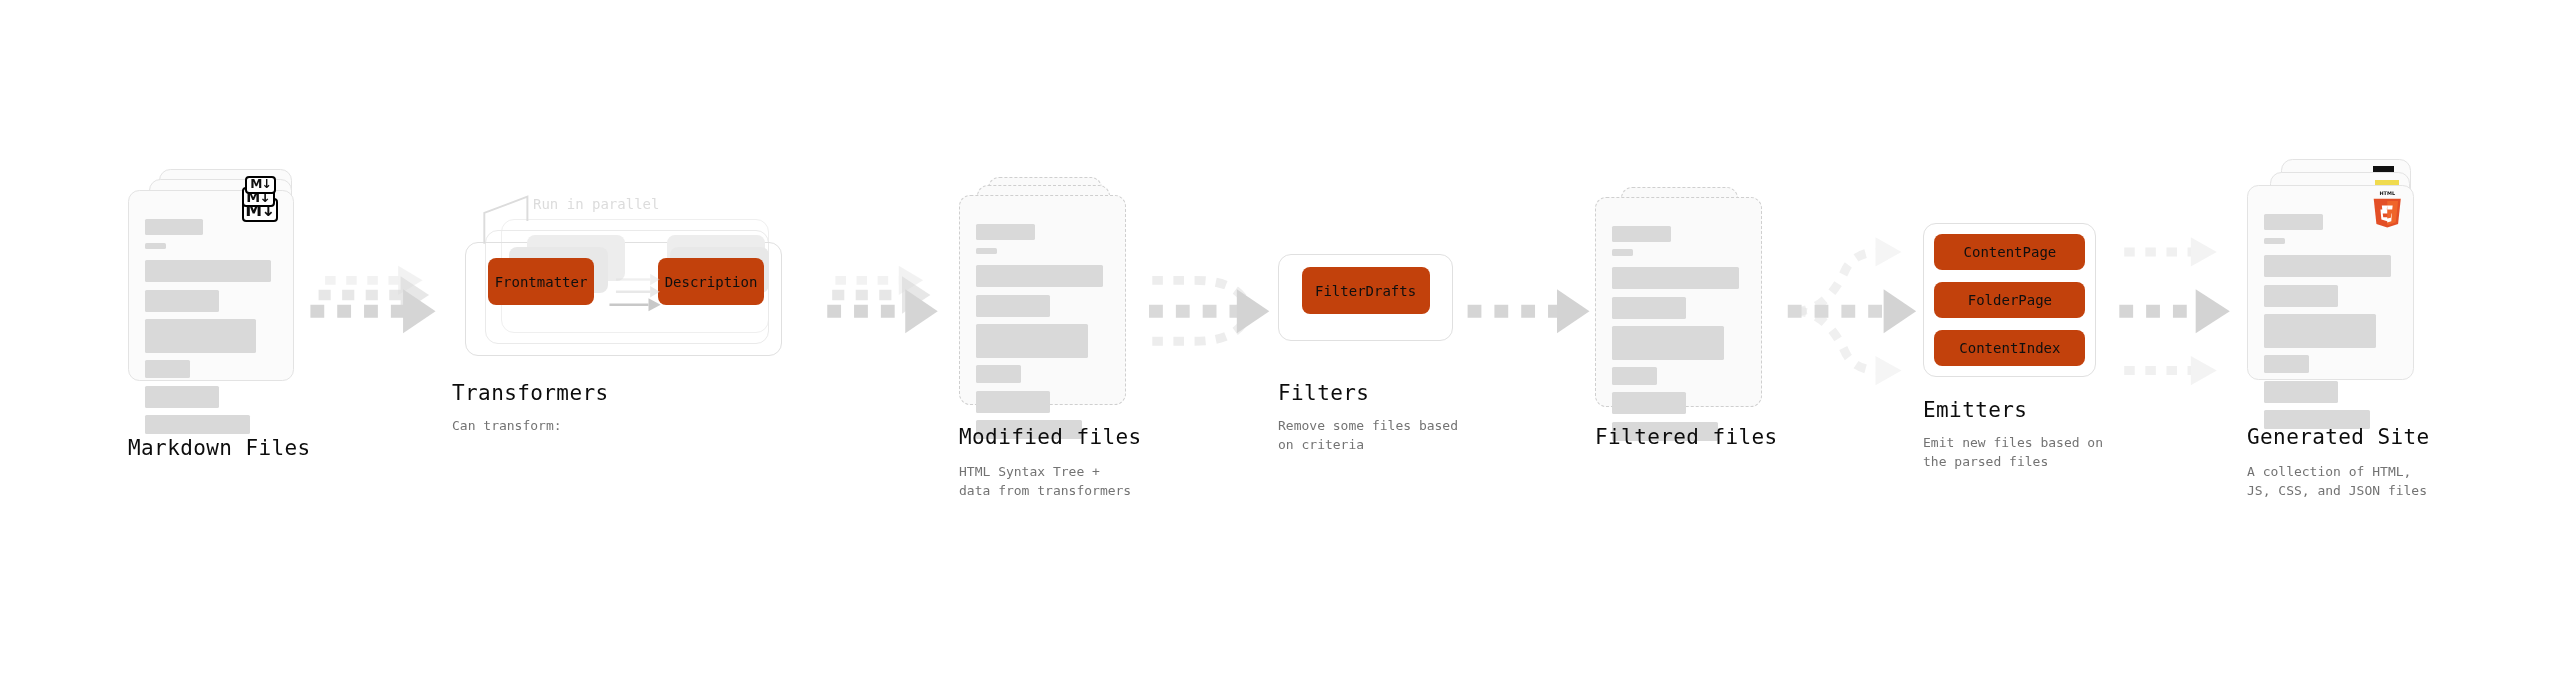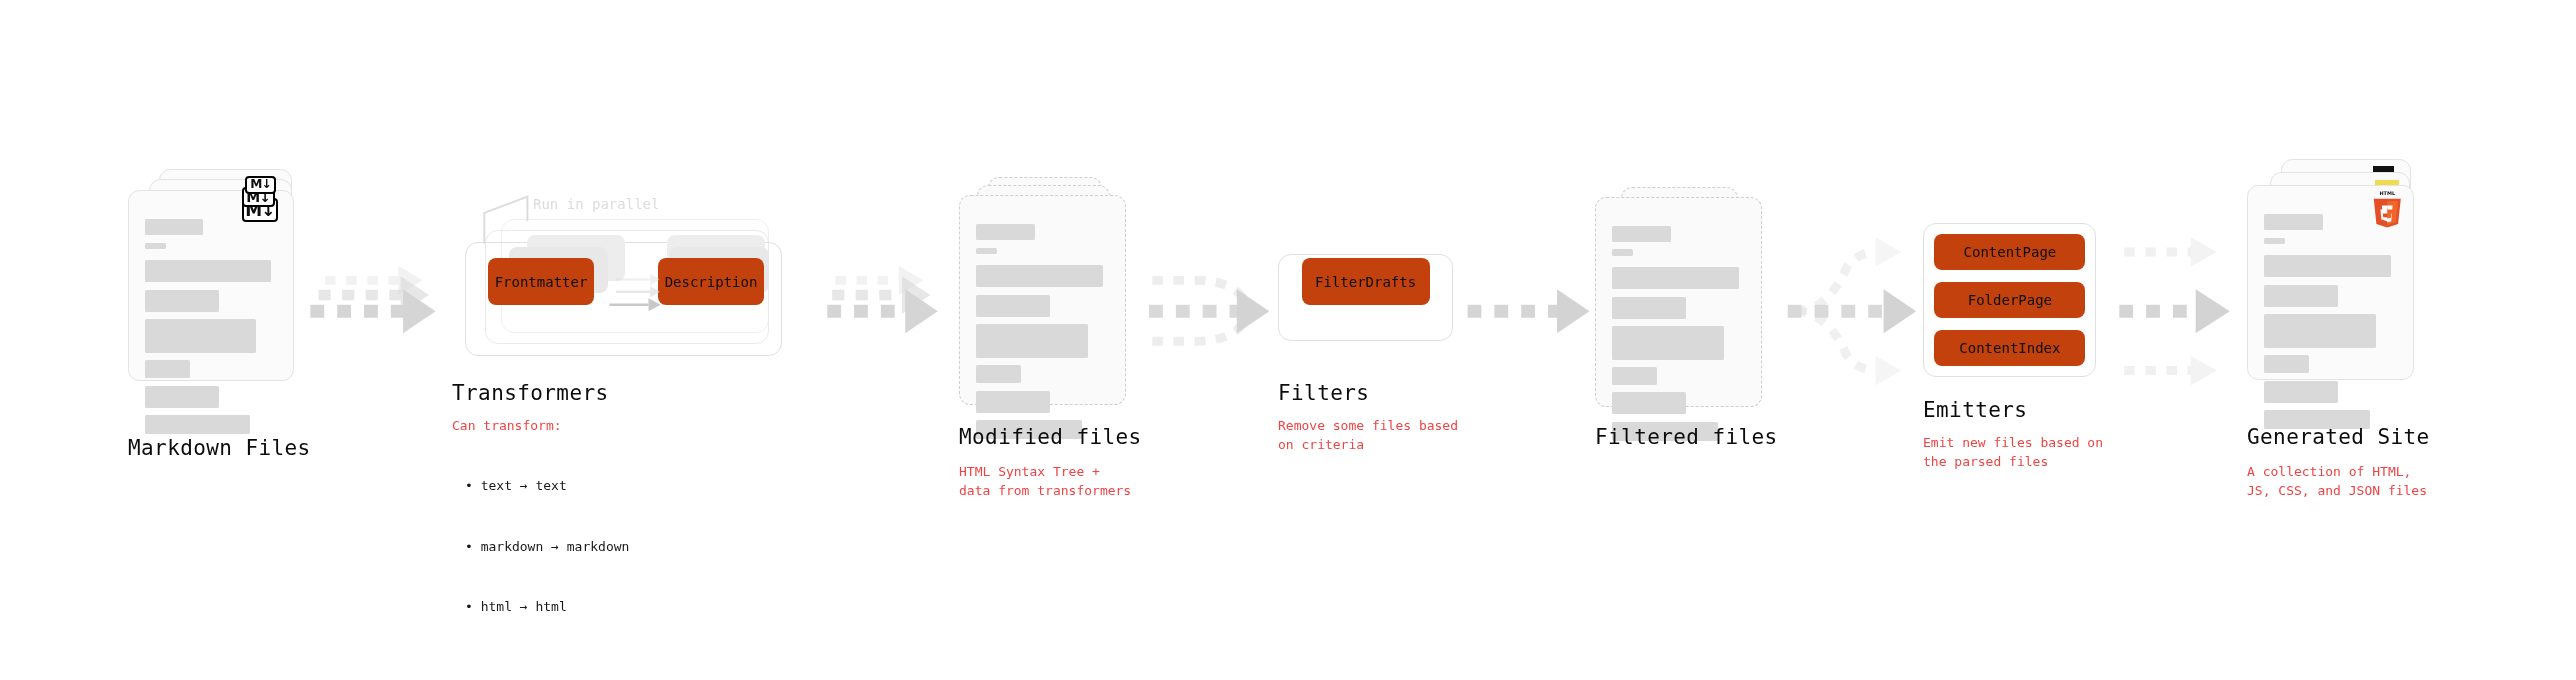--- a/index.html
+++ b/index.html
@@ -101,21 +101,21 @@
     font-size: 21px;
     letter-spacing: 0.4px;
     color: #0c0c0c;
     white-space: nowrap;
   }
   .subtitle {
     position: absolute;
     font-family: "DejaVu Sans Mono", monospace;
     font-size: 13px;
     line-height: 1.45;
-    color: #ef4444;
+    color: #737373;
     white-space: pre;
   }
   .note-list {
     position: absolute;
     font-family: "DejaVu Sans Mono", monospace;
     font-size: 13px;
     line-height: 1.55;
     color: #1a1a1a;
     white-space: pre;
   }
@@ -199,25 +199,20 @@
     <div class="chip ghost2" style="left:75px; top:42px; width:98px; height:46px;"></div>
     <div class="chip ghost2" style="left:215px; top:42px; width:98px; height:46px;"></div>
     <div class="chip ghost" style="left:57px; top:54px; width:99px; height:46px;"></div>
     <div class="chip ghost" style="left:218px; top:54px; width:99px; height:46px;"></div>
 
     <div class="chip" style="left:36px; top:65px; width:106px; height:47px;">Frontmatter</div>
     <div class="chip" style="left:206px; top:65px; width:106px; height:47px;">Description</div>
   </div>
   <div class="title" style="left:452px; top:381px;">Transformers</div>
   <div class="subtitle" style="left:452px; top:417px;">Can transform:</div>
-  <div class="note-list" style="left:452px; top:436px;">
-    <div class="li">• text → text</div>
-    <div class="li">• markdown → markdown</div>
-    <div class="li">• html → html</div>
-  </div>
 
   <div class="doc-stack" style="left:959px; top:177px; width:187px; height:260px;">
     <div class="doc-page dashed" style="left:29px; top:0px; width:114px; height:49px;"></div>
     <div class="doc-page dashed" style="left:18px; top:8.1px; width:133px; height:49px;"></div>
     <div class="doc-page dashed" style="left:0px; top:18px; width:167px; height:210px;">
       <div class="doc-body" id="mod-doc-body">
           <div class="doc-line" style="width: 44%; height: 16.3px;"></div>
           <div class="doc-line" style="width: 16%; height: 6.5px; margin-bottom: 11.4px;"></div>
           <div class="doc-line" style="width: 96%; height: 22px;"></div>
           <div class="doc-line" style="width: 56%; height: 22px;"></div>
@@ -227,21 +222,21 @@
           <div class="doc-line" style="width: 80%; height: 19.5px;"></div>
         </div>
     </div>
   </div>
   <div class="title" style="left:959px; top:425px;">Modified files</div>
   <div class="subtitle" style="left:959px; top:463px;">HTML Syntax Tree +
 data from transformers</div>
 
   <div class="node" style="left:1278px; top:254px; width:179px; height:89px;">
     <div class="plugin-box" style="left:0px; top:0px; width:175px; height:87px; border-color:#e0e0e0;"></div>
-    <div class="chip" style="left:23.6px; top:4px; width:128px; height:47px;">FilterDrafts</div>
+    <div class="chip" style="left:23.6px; top:13px; width:128px; height:47px;">FilterDrafts</div>
   </div>
   <div class="title" style="left:1278px; top:381px;">Filters</div>
   <div class="subtitle" style="left:1278px; top:417px;">Remove some files based
 on criteria</div>
 
   <div class="doc-stack" style="left:1595px; top:187px; width:187px; height:260px;">
     <div class="doc-page dashed" style="left:26px; top:0px; width:117px; height:41px;"></div>
     <div class="doc-page dashed" style="left:0px; top:9.8px; width:167px; height:210px;">
       <div class="doc-body" id="flt-doc-body">
           <div class="doc-line" style="width: 44%; height: 16.3px;"></div>

